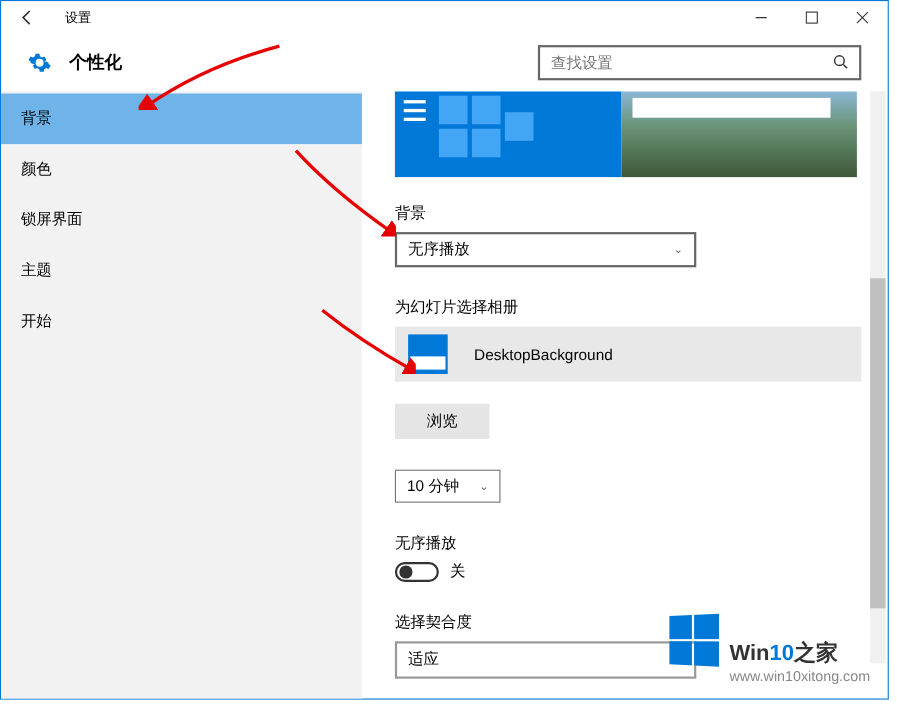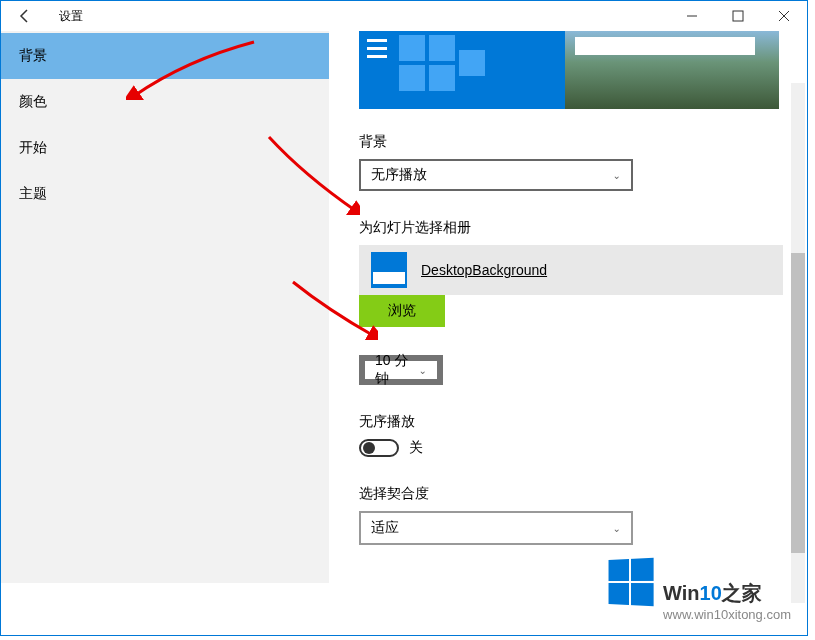--- a/index.html
+++ b/index.html
@@ -22,27 +22,27 @@
 .sidebar-item.active { background: #6fb4e8; color: #000; }
 .content { flex: 1; padding: 0 16px 0 30px; overflow-y: auto; position: relative; }
 .preview { width: 420px; height: 78px; display: flex; margin-bottom: 24px; }
 .prev-left { width: 206px; background: #0078d7; position: relative; }
 .prev-left::before { content: ""; position: absolute; left: 8px; top: 8px; width: 20px; height: 3px; background: #fff; box-shadow: 0 8px 0 #fff, 0 16px 0 #fff; }
 .prev-left::after { content: ""; position: absolute; left: 40px; top: 4px; width: 26px; height: 26px; background: #42a5f5; box-shadow: 30px 0 0 #42a5f5, 0 30px 0 #42a5f5, 30px 30px 0 #42a5f5, 60px 15px 0 #42a5f5; }
 .prev-right { flex: 1; background: linear-gradient(to bottom, #8ab8d8 0%, #6a9478 40%, #3d5838 100%); position: relative; }
 .prev-right::before { content: ""; position: absolute; left: 10px; top: 6px; width: 180px; height: 18px; background: #fff; }
 .section-label { font-size: 14px; color: #000; margin-bottom: 8px; }
 .dropdown { width: 274px; height: 32px; border: 2px solid #666; display: flex; align-items: center; padding: 0 10px; font-size: 14px; cursor: pointer; }
-.dropdown.small { width: 84px; height: 30px; border: 6px solid #737373; }
+.dropdown.small { width: 96px; height: 30px; border: 1px solid #737373; }
 .chevron { margin-left: auto; font-size: 10px; color: #666; }
 .album-box { width: 424px; height: 50px; background: #e8e8e8; display: flex; align-items: center; padding: 6px 12px; margin-top: 8px; }
 .album-icon { width: 36px; height: 36px; background: #0078d7; position: relative; }
 .album-icon::after { content: ""; position: absolute; left: 2px; bottom: 4px; width: 32px; height: 12px; background: #fff; }
-.album-name { margin-left: 14px; font-size: 14px; text-decoration: underline; }
-.browse-btn { width: 86px; height: 32px; background: #84cc16; border: none; font-size: 14px; cursor: pointer; margin-top: 0; }
+.album-name { margin-left: 24px; font-size: 14px; }
+.browse-btn { width: 86px; height: 32px; background: #e5e5e5; border: none; font-size: 14px; cursor: pointer; margin-top: 20px; }
 .sect { margin-top: 28px; }
 .toggle-row { display: flex; align-items: center; margin-top: 6px; }
 .toggle { width: 40px; height: 18px; border: 2px solid #333; border-radius: 10px; position: relative; cursor: pointer; }
 .toggle::after { content: ""; position: absolute; left: 2px; top: 1px; width: 12px; height: 12px; background: #333; border-radius: 50%; }
 .toggle-label { margin-left: 10px; font-size: 14px; }
 .dropdown.fit { width: 274px; height: 34px; border: 2px solid #999; }
 .scrolltrack { position: absolute; right: 2px; top: 82px; width: 14px; height: 520px; background: #f0f0f0; }
 .scrollthumb { position: absolute; top: 170px; width: 14px; height: 300px; background: #c0c0c0; }
 .arrow { position: absolute; pointer-events: none; }
 .arrow svg { width: 100%; height: 100%; }
@@ -80,34 +80,54 @@
           </svg>
       </div>
       <div class="win-ctrl">
         <svg width="12" height="12">
             <path d="M1 1 L11 11 M11 1 L1 11" stroke="#333" stroke-width="1"></path>
           </svg>
       </div>
     </div>
   </div>
 
+  <div class="header">
+    <span class="gear">
+      <svg viewBox="0 0 24 24" width="22" height="22">
+          <path fill="#0078d7" d="M12 8a4 4 0 100 8 4 4 0 000-8zm9 4a7 7 0 01-.1 1.2l2.1 1.6-2 3.4-2.5-1a7 7 0 01-2 1.2l-.4 2.6h-4l-.4-2.6a7 7 0 01-2-1.2l-2.5 1-2-3.4 2.1-1.6A7 7 0 013 12a7 7 0 01.1-1.2L1 9.2l2-3.4 2.5 1a7 7 0 012-1.2L7.9 3h4l.4 2.6a7 7 0 012 1.2l2.5-1 2 3.4-2.1 1.6A7 7 0 0121 12z"></path>
+        </svg>
+    </span>
+    <span class="header-title">个性化</span>
+    <div class="search-box">
+      <input type="text" placeholder="查找设置" style="">
+      <span class="search-icon">
+        <svg width="14" height="14" viewBox="0 0 16 16">
+            <circle cx="7" cy="7" r="5" stroke="#333" stroke-width="1.5" fill="none"></circle>
+            <line x1="11" y1="11" x2="15" y2="15" stroke="#333" stroke-width="1.5"></line>
+          </svg>
+      </span>
+    </div>
+  </div>
 
   <div class="body">
     <div class="sidebar">
       <div class="sidebar-item active">
           <span>背景</span>
         </div>
       <div class="sidebar-item">
           <span>颜色</span>
         </div>
       <div class="sidebar-item">
+          <span>锁屏界面</span>
+        </div>
+      <div class="sidebar-item">
+          <span>主题</span>
+        </div>
+      <div class="sidebar-item">
           <span>开始</span>
-        </div>
-      <div class="sidebar-item">
-          <span>主题</span>
         </div>
     </div>
 
     <div class="content">
       <div class="preview">
         <div class="prev-left"></div>
         <div class="prev-right"></div>
       </div>
 
       <div class="section-label">背景</div>

